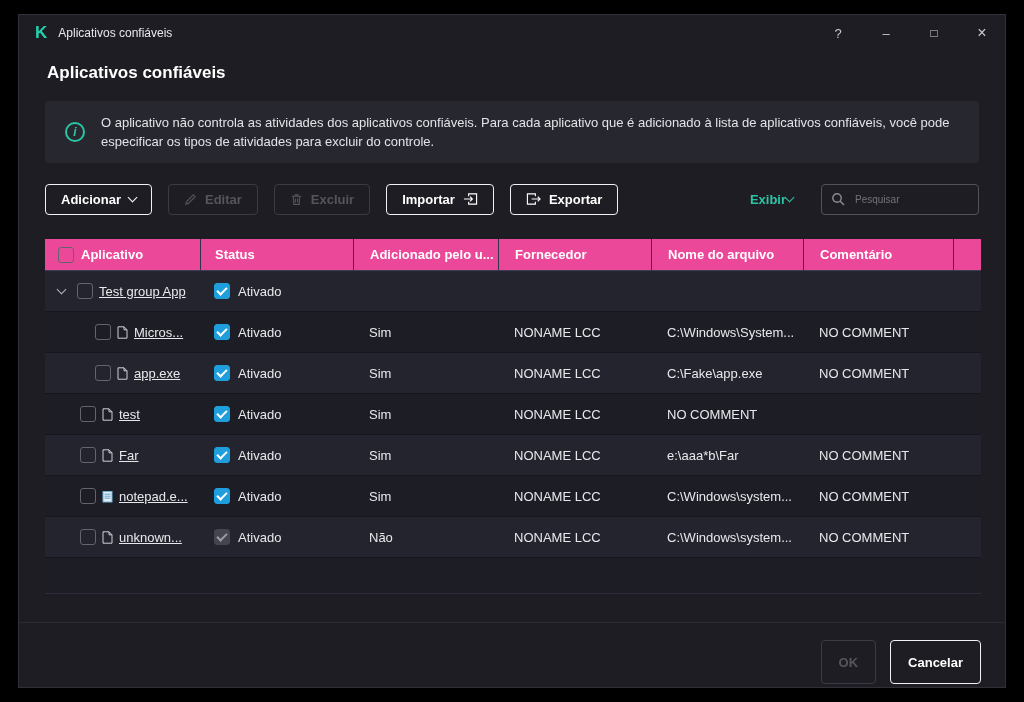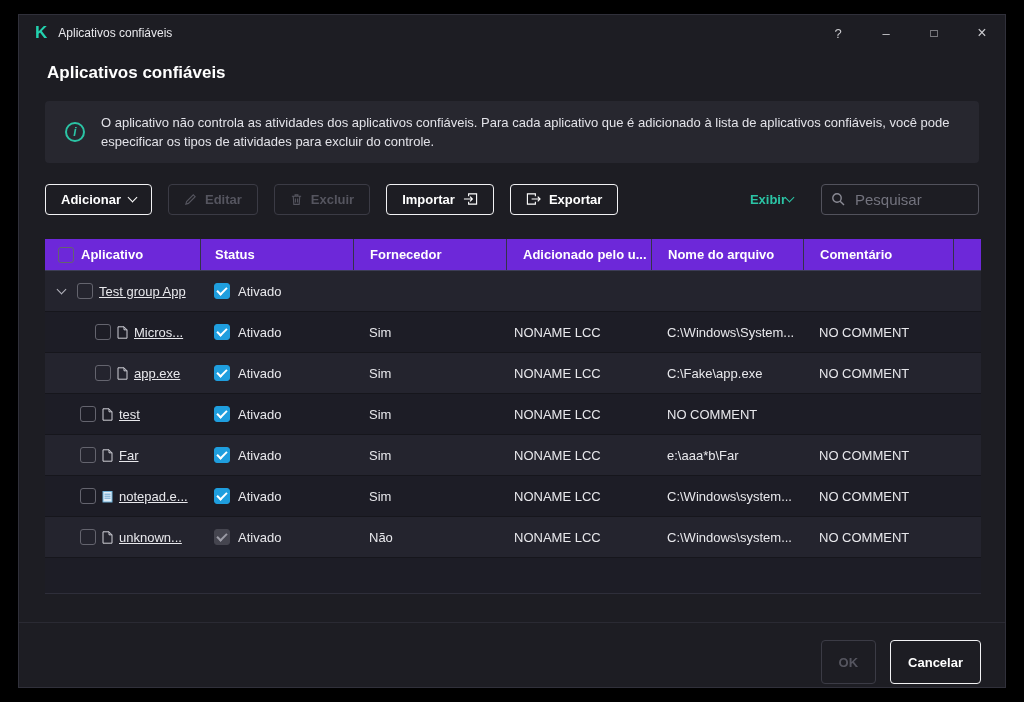--- a/index.html
+++ b/index.html
@@ -49,27 +49,27 @@
     transform:rotate(45deg); display:inline-block; margin-top:-4px;
   }
   .view-link {
     margin-left:auto; color:#2bc4a5; font-size:13px; font-weight:bold;
     display:inline-flex; align-items:center; cursor:pointer; margin-right:12px;
   }
   .search-wrap { position:relative; width:158px; height:31px; }
   .search-wrap svg { position:absolute; left:10px; top:8px; }
   .search {
     width:100%; height:100%; background:transparent; border:1px solid #52525c; border-radius:4px;
-    color:#e8e8ec; font-size:15px; padding:0 10px 0 33px; outline:none; font-family:inherit;
+    color:#e8e8ec; font-size:10px; padding:0 10px 0 33px; outline:none; font-family:inherit;
   }
   .search::placeholder { color:#73737e; }
   
   .table { margin:24px 26px 0 26px; width:936px; font-size:13px; }
   .thead {
-    display:flex; height:32px; align-items:stretch; background:#6d28d9;
+    display:flex; height:32px; align-items:stretch; background:#ec4899;
     border-bottom:1px solid #3d3d56; font-weight:bold; color:#fff;
   }
   .th { display:flex; align-items:center; white-space:nowrap; overflow:hidden; }
   .th.sep { border-left:1px solid #33334a; }
   .th-cb   { width:32px; padding-left:13px; }
   .th-app  { width:123px; padding-left:4px; }
   .th-status { width:153px; padding-left:14px; }
   .th-added  { width:145px; padding-left:16px; }
   .th-vendor { width:153px; padding-left:16px; }
   .th-file   { width:152px; padding-left:16px; }
@@ -182,22 +182,22 @@
     </span>
   </div>
 
   <div class="table">
     <div class="thead">
       <div class="th th-cb">
           <span class="cb"></span>
         </div>
       <div class="th th-app">Aplicativo</div>
       <div class="th th-status sep">Status</div>
+      <div class="th th-added sep">Adicionado pelo u...</div>
       <div class="th th-vendor sep">Fornecedor</div>
-      <div class="th th-added sep">Adicionado pelo u...</div>
       <div class="th th-file sep">Nome do arquivo</div>
       <div class="th th-comment sep">Comentário</div>
       <div class="th th-end sep"></div>
     </div>
 
     <div class="tbody">
 
       <div class="row">
         <div class="cell cell-app indent-group">
           <span class="expand-chev"></span>

